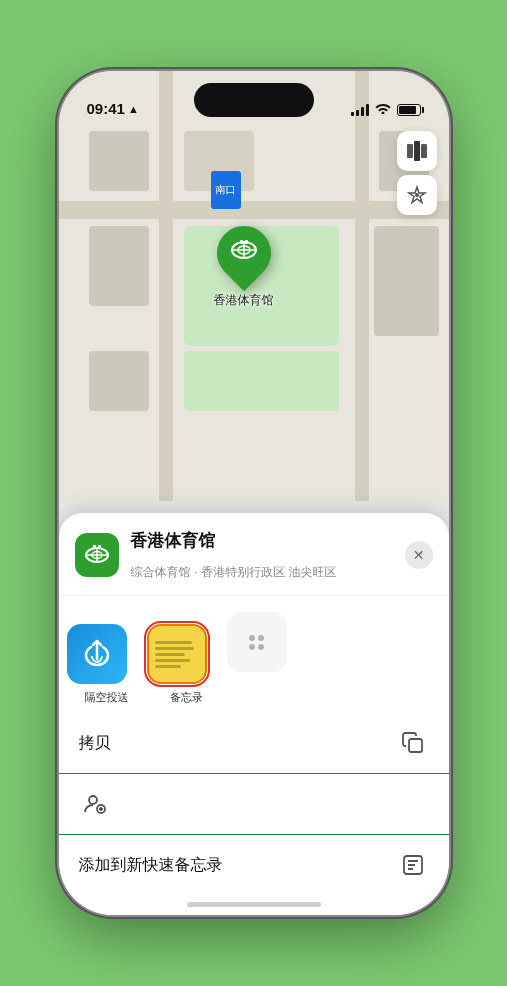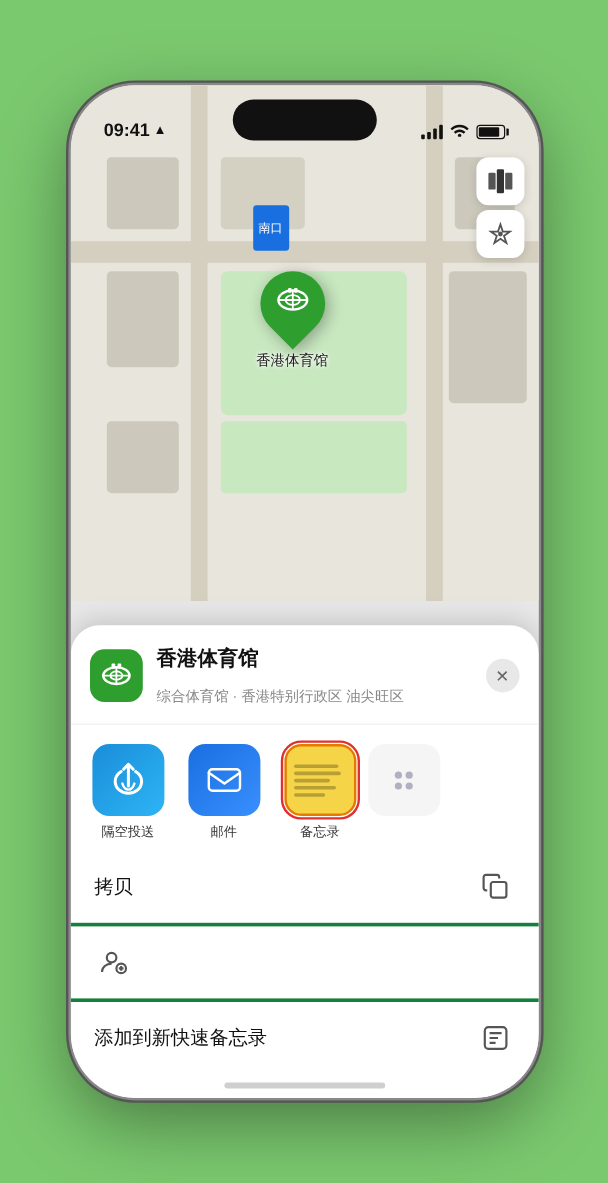--- a/index.html
+++ b/index.html
@@ -382,23 +382,23 @@
       display: flex;
       padding: 16px 8px 8px;
       gap: 0;
       overflow-x: hidden;
     }
 
     .share-item {
       flex: 0 0 80px;
       display: flex;
       flex-direction: column;
-      align-items: center;
       gap: 6px;
       cursor: pointer;
+      margin-top: 12px;
     }
 
     .share-app-icon {
       width: 60px;
       height: 60px;
       border-radius: 14px;
       display: flex;
       align-items: center;
       justify-content: center;
       font-size: 28px;
@@ -458,21 +458,21 @@
     
     .action-list {
       padding: 0 0 20px;
     }
 
     .action-item {
       display: flex;
       align-items: center;
       justify-content: space-between;
       padding: 14px 20px;
-      border-bottom: 3px solid #15803d;
+      border-bottom: 1px solid #15803d;
       cursor: pointer;
     }
 
     .action-item:last-child {
       border-bottom: none;
     }
 
     .action-label {
       font-size: 16px;
       color: #111;
@@ -617,29 +617,20 @@
             <path d="M17 6 L17 22" stroke="white" stroke-width="2.5" stroke-linecap="round"></path>
             <path d="M11 10 C8 12 6 15 6 18 C6 24 11 28 17 28 C23 28 28 24 28 18 C28 15 26 12 23 10" stroke="white" stroke-width="2.5" stroke-linecap="round" fill="none"></path>
             <path d="M13 8 L17 4 L21 8" stroke="white" stroke-width="2.5" stroke-linecap="round" stroke-linejoin="round" fill="none"></path>
             <path d="M12 20 C13 23 15 25 17 25 C19 25 21 23 22 20" stroke="white" stroke-width="2" stroke-linecap="round" fill="none"></path>
           </svg>
         </div>
         <span class="share-label">隔空投送</span>
       </div>
 
 
-      <div class="share-item">
-        <div class="share-app-icon mail">
-          <svg width="36" height="36" viewBox="0 0 36 36" fill="none">
-            <rect x="5" y="9" width="26" height="18" rx="3" fill="none" stroke="white" stroke-width="2"></rect>
-            <path d="M5 12 L18 21 L31 12" stroke="white" stroke-width="2" stroke-linecap="round"></path>
-          </svg>
-        </div>
-        <span class="share-label">邮件</span>
-      </div>
 
       <div class="share-item">
         <div class="share-app-icon notes selected">
           <div style="width:100%;padding:8px 6px;display:flex;flex-direction:column;gap:3px;">
             <div style="height:3px;background:rgba(0,0,0,0.25);border-radius:2px;width:85%"></div>
             <div style="height:3px;background:rgba(0,0,0,0.25);border-radius:2px;width:90%"></div>
             <div style="height:3px;background:rgba(0,0,0,0.25);border-radius:2px;width:70%"></div>
             <div style="height:3px;background:rgba(0,0,0,0.25);border-radius:2px;width:80%"></div>
             <div style="height:3px;background:rgba(0,0,0,0.25);border-radius:2px;width:60%"></div>
           </div>

